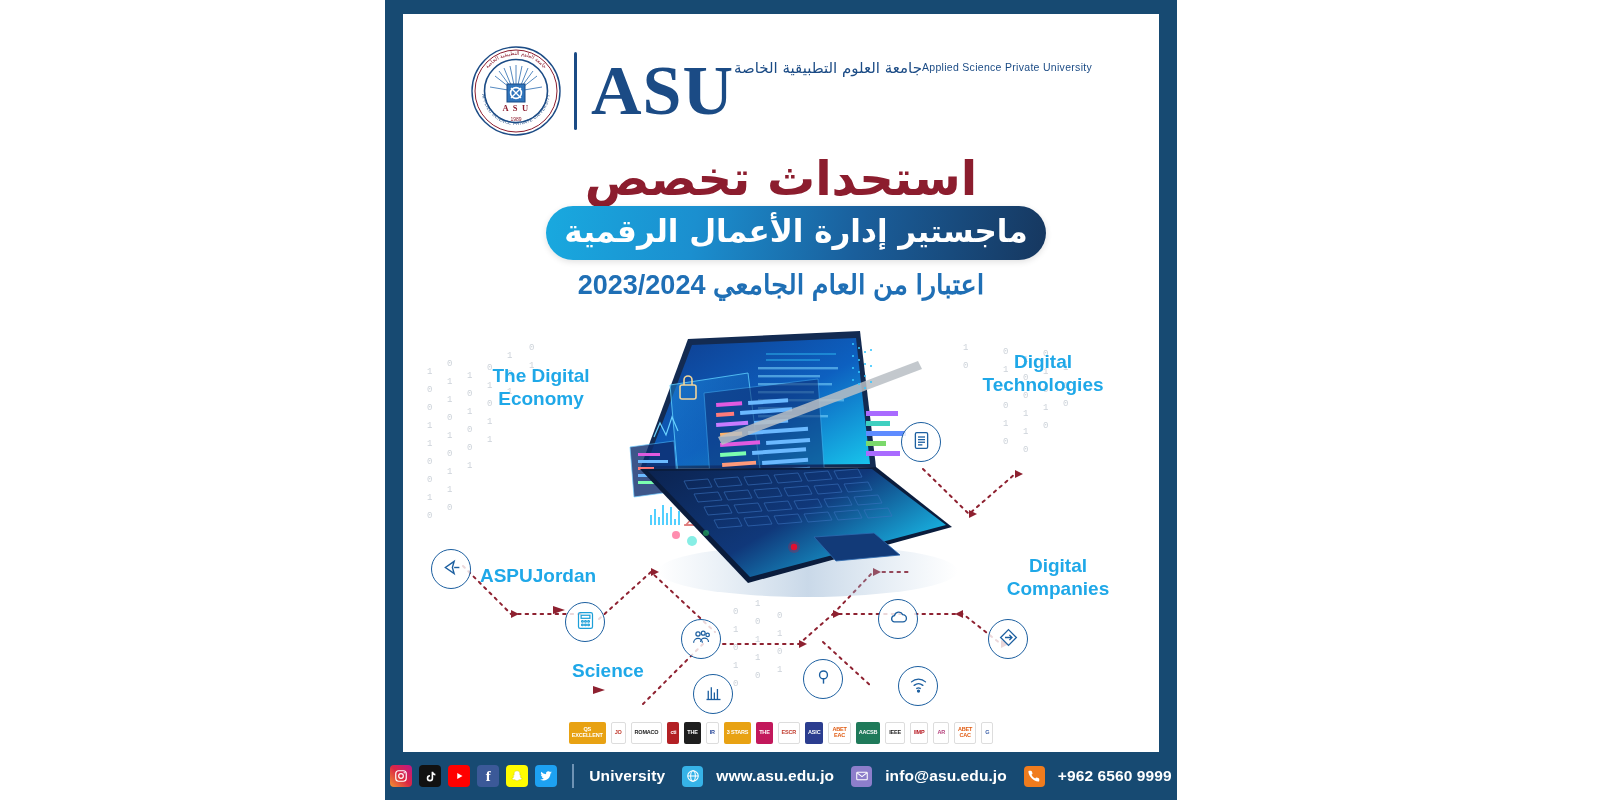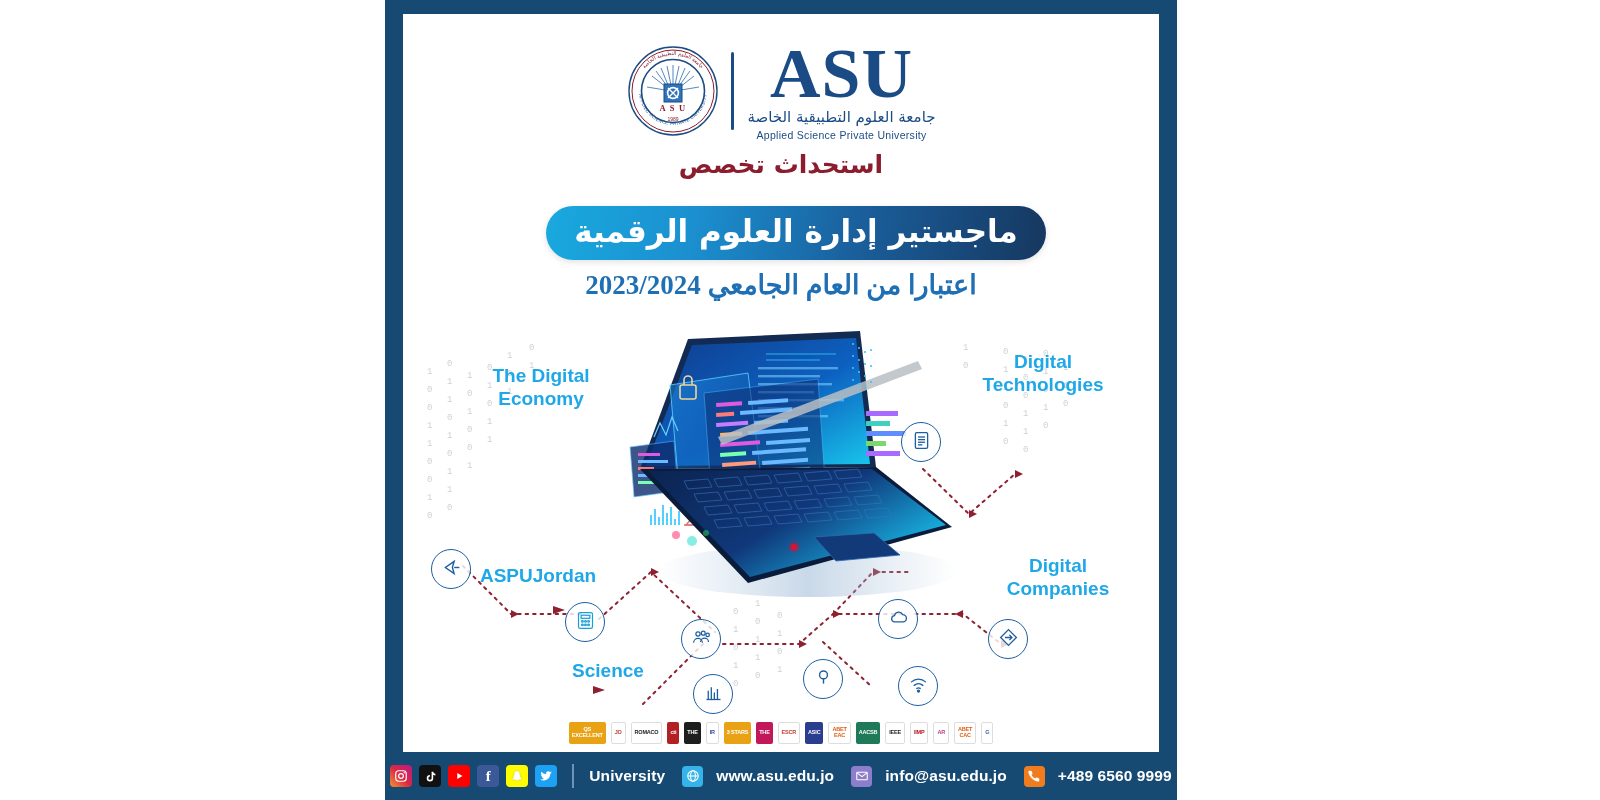--- a/index.html
+++ b/index.html
@@ -16,40 +16,40 @@
   .frame-inner {
     position:absolute; left:18px; top:14px; width:756px; height:738px;
     background:#ffffff;
   }
 
   
   .logo-row { position:absolute; left:0; top:22px; width:756px; height:110px;
     display:flex; align-items:center; justify-content:center; gap:0px; }
   .emblem { width:92px; height:92px; position:relative; flex:0 0 auto; }
   .logo-divider { width:3px; height:78px; background:#1b4b85; margin:0 14px 0 12px; border-radius:2px; }
-  .logo-text { display:flex; flex-direction:column; align-items:center; }
+  .logo-text { display:flex; flex-direction:row; }
   .asu-word { font-family:"Liberation Serif", serif; font-weight:bold; font-size:70px;
     color:#1b4b85; letter-spacing:1px; line-height:0.95; }
   .asu-ar { font-size:15px; color:#1b4b85; direction:rtl; margin-top:1px; letter-spacing:0.5px;
     font-family:"DejaVu Sans", sans-serif; }
   .asu-en { font-size:10.5px; color:#1b4b85; letter-spacing:0.3px; margin-top:3px; }
 
   
   .headline-1 { position:absolute; top:136px; left:0; width:756px; text-align:center;
     direction:rtl; font-family:"DejaVu Sans", sans-serif; font-weight:bold;
-    font-size:25px; color:#8c1d2e; letter-spacing:0px; }
+    font-size:48px; color:#8c1d2e; letter-spacing:0px; }
   .pill { position:absolute; top:192px; left:143px; width:500px; height:54px;
     border-radius:27px;
     background:linear-gradient(100deg,#19a9df 0%, #1b8fcf 30%, #1a5f9c 62%, #16375f 100%);
     display:flex; align-items:center; justify-content:center;
     box-shadow:0 2px 6px rgba(0,0,0,0.12); }
   .pill-text { direction:rtl; font-family:"DejaVu Sans", sans-serif; font-weight:bold;
     font-size:31px; color:#ffffff; line-height:1; padding-bottom:4px; }
   .headline-3 { position:absolute; top:255px; left:0; width:756px; text-align:center;
-    direction:rtl; font-family:Liberation Serif, serif; font-weight:bold;
+    direction:rtl; font-family:Liberation Sans, sans-serif; font-weight:bold;
     font-size:27px; color:#1f6fb5; }
 
   
   .stage { position:absolute; left:0; top:300px; width:756px; height:400px; }
 
   
   .binary { position:absolute; inset:0; pointer-events:none;
     font-family:"Liberation Mono", monospace; font-size:9px; color:#c9cfd6; }
 
   
@@ -141,21 +141,21 @@
         <div class="logo-text">
           <div class="asu-word">ASU</div>
           <div class="asu-ar">جامعة العلوم التطبيقية الخاصة</div>
           <div class="asu-en">Applied Science Private University</div>
         </div>
       </div>
 
       <div class="headline-1">استحداث تخصص</div>
 
       <div class="pill">
-        <span class="pill-text">ماجستير إدارة العلوم الرقمية</span>
+        <span class="pill-text">ماجستير إدارة الأعمال الرقمية</span>
       </div>
 
       <div class="headline-3">اعتبارا من العام الجامعي 2023/2024</div>
 
       <div class="stage">
 
         <svg class="binary" viewBox="0 0 756 400">
           <g font-family="Liberation Mono, monospace" font-size="9" fill="#cdd3da">
             <text x="24" y="60">1</text>
               <text x="24" y="78">0</text>
@@ -613,16 +613,16 @@
           <path d="M3.6 6.5 L12 13 L20.4 6.5"></path>
       </svg>
     </div>
     <span class="ftxt">info@asu.edu.jo</span>
 
     <div class="fico" style="background:#f07c1e;">
       <svg viewBox="0 0 24 24" width="14" height="14" fill="#fff">
         <path d="M6.6 3 a1.6 1.6 0 0 1 1.5 1 l1.2 3 a1.6 1.6 0 0 1-.4 1.8 L7.6 10 a12 12 0 0 0 6.4 6.4 l1.2-1.3 a1.6 1.6 0 0 1 1.8-.4 l3 1.2 a1.6 1.6 0 0 1 1 1.5 V20 a1.6 1.6 0 0 1-1.8 1.6 C11 20.8 3.2 13 2.4 4.8 A1.6 1.6 0 0 1 4 3 z"></path>
       </svg>
     </div>
-    <span class="ftxt">+489 6560 9999</span>
+    <span class="ftxt">+962 6560 9999</span>
   </div>
 
 </div>
 
 </body></html>

